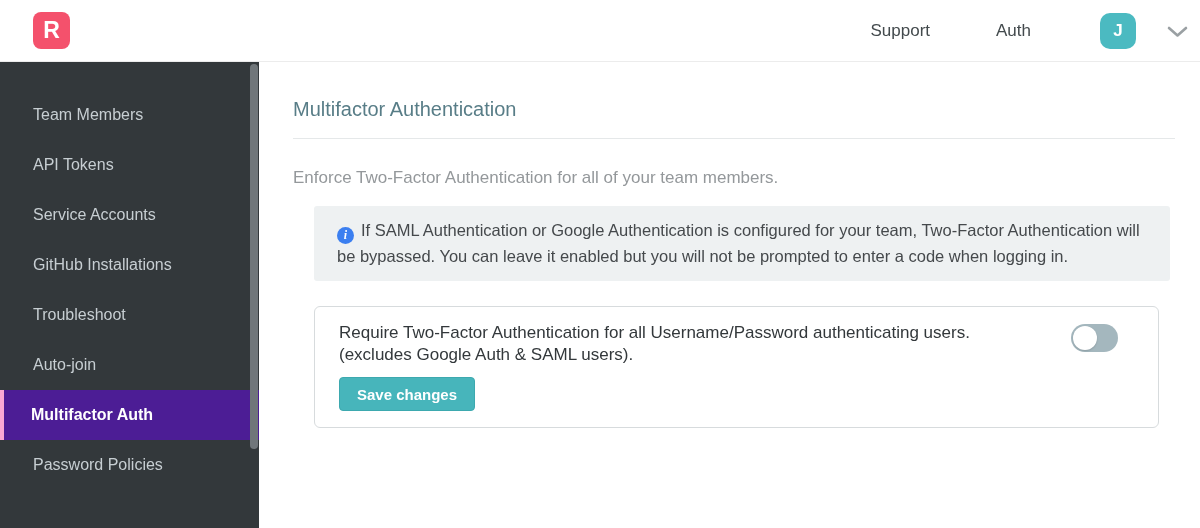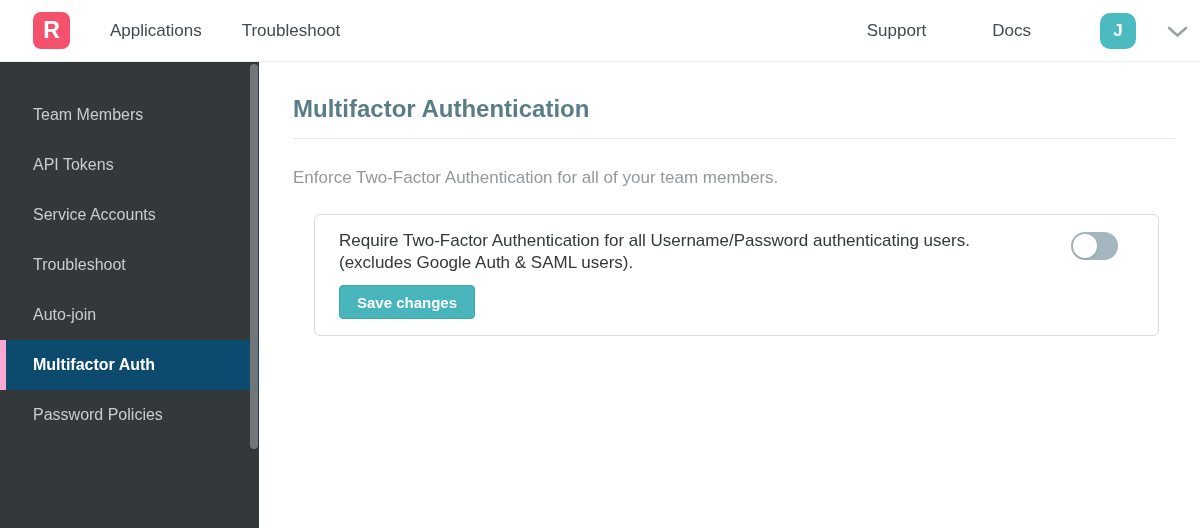--- a/index.html
+++ b/index.html
@@ -24,29 +24,29 @@
   .avatar { width:36px; height:36px; margin-left:24px; border-radius:10px;
             background:#4bbac1; color:#fff; font-weight:bold; font-size:17px;
             display:flex; align-items:center; justify-content:center; cursor:pointer; }
   .chevron { margin:4px 12px 0 7px; cursor:pointer; }
 
   
   .sidebar { position:absolute; top:62px; left:0; bottom:0; width:259px;
              background:#33383b; padding-top:28px; }
   .side-item { height:50px; display:flex; align-items:center; padding-left:33px;
                font-size:16px; color:#c7ced2; cursor:pointer; }
-  .side-item.active { background:#0c4a6e; color:#fff; font-weight:bold;
-                      border-left:6px solid #f9a8d4; padding-left:27px; }
+  .side-item.active { background:#4c1d95; color:#fff; font-weight:bold;
+                      border-left:4px solid #f9a8d4; padding-left:27px; }
   .side-scrollbar { position:absolute; top:2px; right:1px; width:8px; height:385px;
                     border-radius:4px; background:#70767a; }
 
   
   .main { position:absolute; top:62px; left:259px; right:0; bottom:0;
           background:#fff; padding:0 25px 0 34px; }
-  .page-title { margin-top:33px; font-size:24px; line-height:28px; font-weight:bold;
+  .page-title { margin-top:33px; font-size:20px; line-height:28px; font-weight:normal;
                 color:#587d87; }
   .rule { margin-top:15px; border-bottom:1px solid #e5e8e9; }
   .desc { margin-top:28px; font-size:17px; line-height:22px; color:#94989b; }
   .info-box { margin:17px 5px 0 21px; background:#eef1f2; border-radius:3px;
               padding:12px 20px 12px 23px; font-size:16.5px; line-height:25px;
               color:#45494c; }
   .info-icon { display:inline-flex; align-items:center; justify-content:center;
                width:17px; height:17px; border-radius:50%; background:#3b7ff0;
                color:#fff; font-family:"Liberation Serif", serif; font-weight:bold;
                font-style:italic; font-size:12px; vertical-align:-3px; margin-right:7px; }
@@ -63,54 +63,54 @@
               font-weight:bold; font-size:15px; font-family:"Liberation Sans",sans-serif;
               cursor:pointer; }
 </style>
 </head>
 <body>
 
 <div class="header">
   <div class="logo">
     <span>R</span>
   </div>
-  <div class="nav-left" style="display:flex;">
-    <div class="nav-item">Applications</div>
-    <div class="nav-item">Troubleshoot</div>
-  </div>
   <div class="nav-right">
     <div class="nav-item">Support</div>
-    <div class="nav-item">Docs</div>
+    <div class="nav-item">Auth</div>
     <div class="avatar">
       <span>J</span>
     </div>
     <span class="chevron">
       <svg width="21" height="12" viewBox="0 0 21 12">
         <path d="M2 2 L10.5 9.5 L19 2" stroke="#9aa0a3" stroke-width="2.6" fill="none" stroke-linecap="round" stroke-linejoin="round"></path>
       </svg>
     </span>
   </div>
 </div>
 
 <div class="sidebar">
   <div class="side-item">Team Members</div>
   <div class="side-item">API Tokens</div>
   <div class="side-item">Service Accounts</div>
+  <div class="side-item">GitHub Installations</div>
   <div class="side-item">Troubleshoot</div>
   <div class="side-item">Auto-join</div>
   <div class="side-item active">Multifactor Auth</div>
   <div class="side-item">Password Policies</div>
   <div class="side-scrollbar"></div>
 </div>
 
 <div class="main">
   <div class="page-title">Multifactor Authentication</div>
   <div class="rule"></div>
   <div class="desc">Enforce Two-Factor Authentication for all of your team members.</div>
 
+  <div class="info-box">
+    <span class="info-icon">i</span><span>If SAML Authentication or Google Authentication is configured for your team, Two-Factor Authentication will be bypassed. You can leave it enabled but you will not be prompted to enter a code when logging in.</span>
+  </div>
 
   <div class="card">
     <div class="card-line">Require Two-Factor Authentication for all Username/Password authenticating users.</div>
     <div class="card-line">(excludes Google Auth &amp; SAML users).</div>
     <div class="toggle">
       <div class="toggle-knob"></div>
     </div>
     <button class="save-btn">Save changes</button>
   </div>
 </div>

